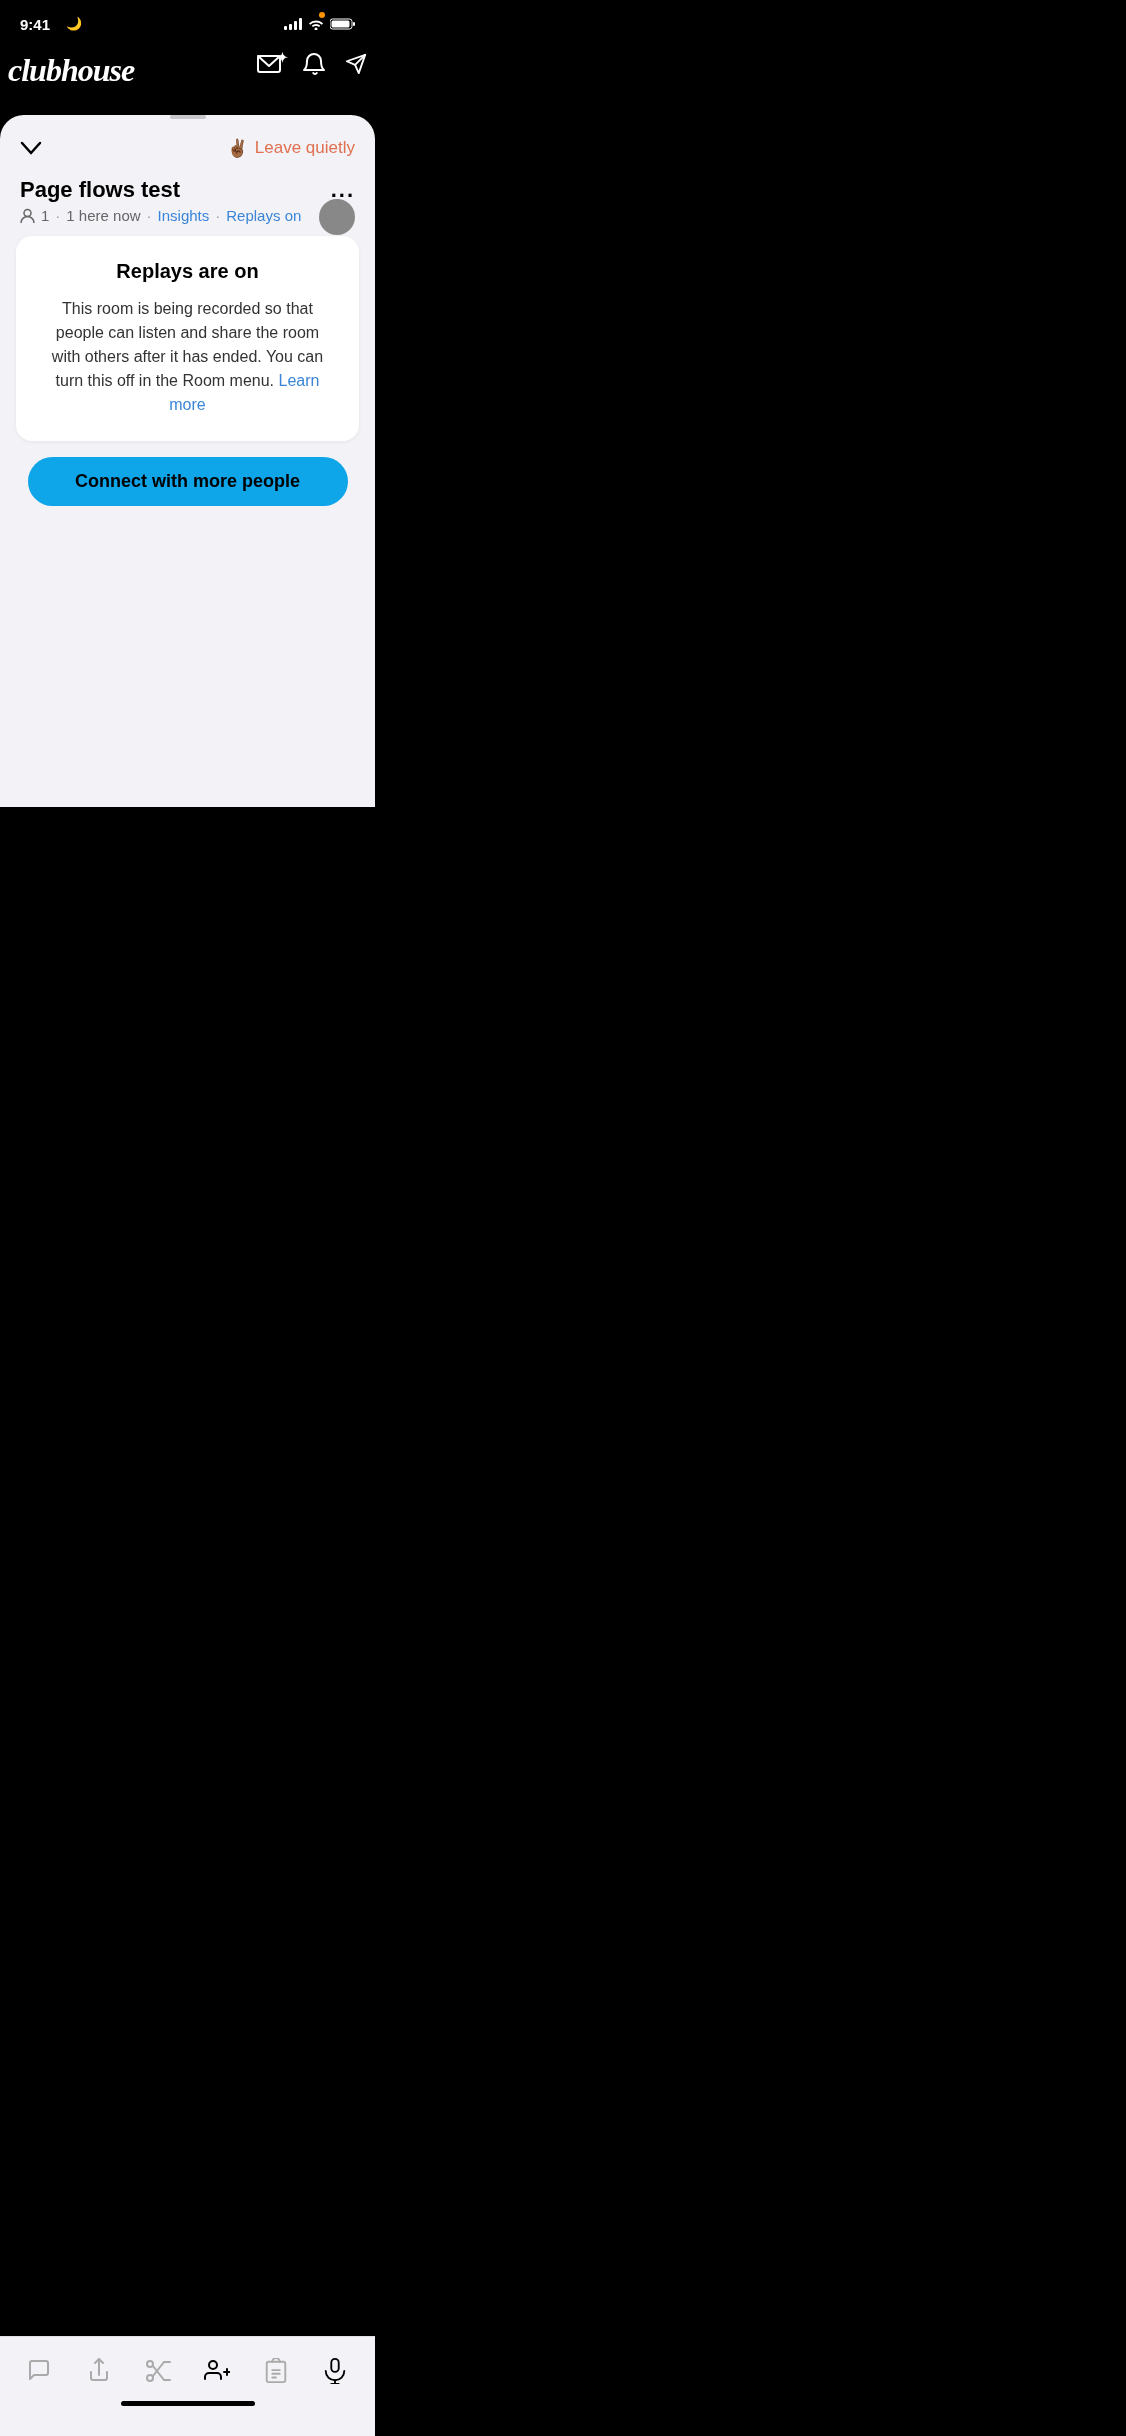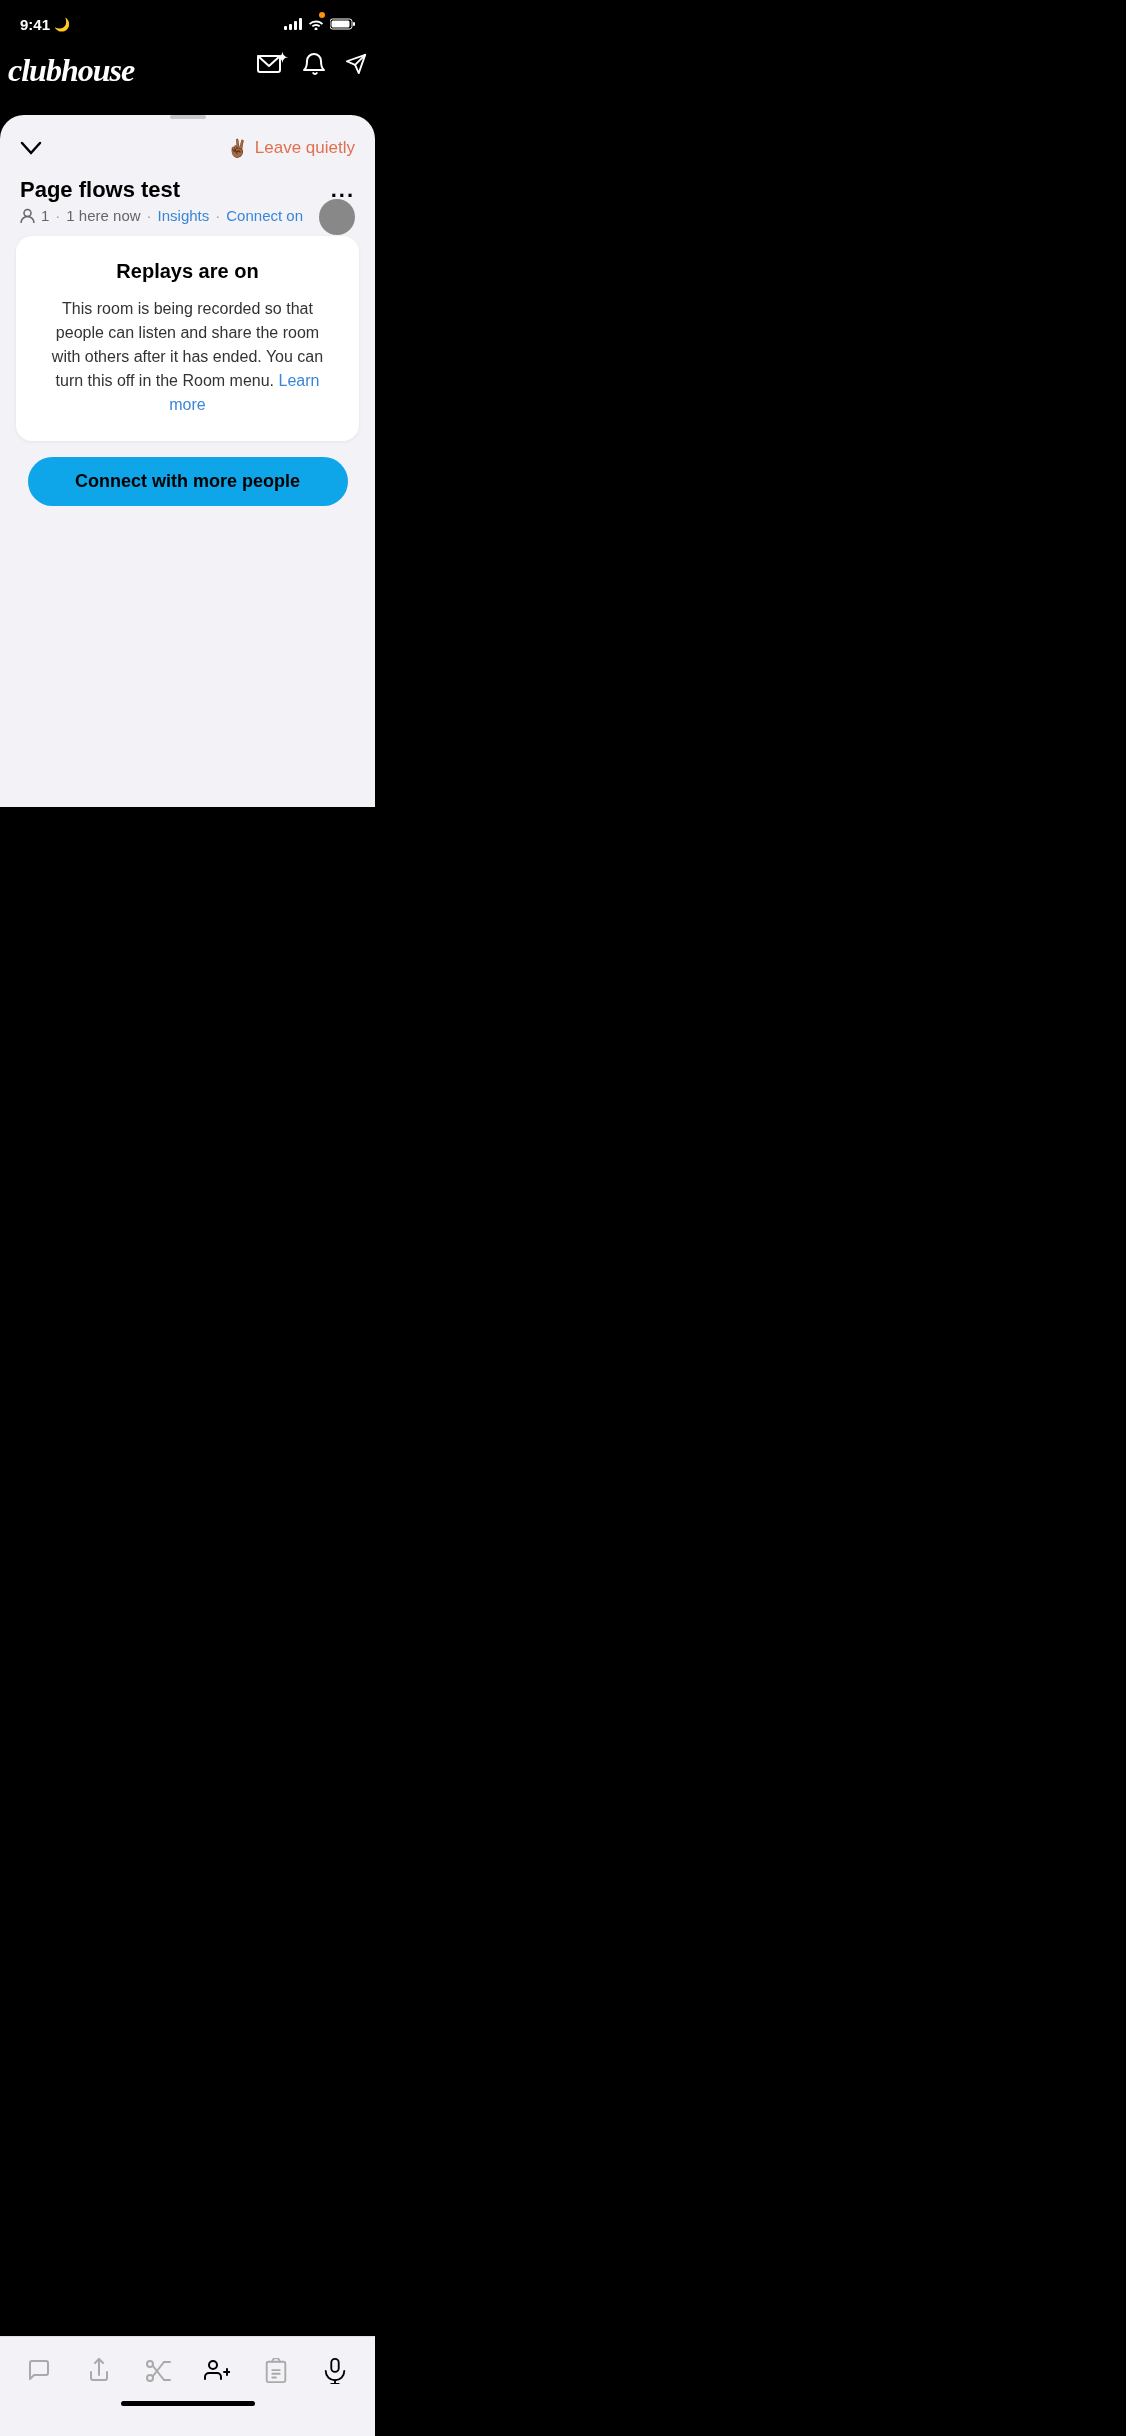--- a/index.html
+++ b/index.html
@@ -21,22 +21,21 @@
       justify-content: space-between;
       align-items: center;
       height: 44px;
     }
 
     .status-time {
       color: #fff;
       font-size: 15px;
       font-weight: 600;
       display: flex;
-      align-items: center;
-      gap: 4px;
+      gap: 16px;
     }
 
     .status-icons {
       display: flex;
       align-items: center;
       gap: 6px;
       color: #fff;
     }
 
     .signal-bars {
@@ -383,21 +382,21 @@
       <svg width="15" height="16" viewBox="0 0 15 16" fill="none" stroke="#666" stroke-width="1.5">
         <circle cx="7.5" cy="5" r="3.5"></circle>
         <path d="M1 15c0-3.6 2.9-6.5 6.5-6.5S14 11.4 14 15"></path>
       </svg>
       <span>1</span>
       <span class="dot-sep">·</span>
       <span>1 here now</span>
       <span class="dot-sep">·</span>
       <span class="room-meta-link">Insights</span>
       <span class="dot-sep">·</span>
-      <span class="room-meta-link">Connect on</span>
+      <span class="room-meta-link">Replays on</span>
       <div class="avatar-bubble"></div>
     </div>
   </div>
 
   <div class="replay-card">
     <div class="replay-title">Replays are on</div>
     <div class="replay-body">
       <span>This room is being recorded so that people can listen and share the room with others after it has ended. You can turn this off in the Room menu.</span>
       <span> </span>
       <span class="learn-more">Learn more</span>

